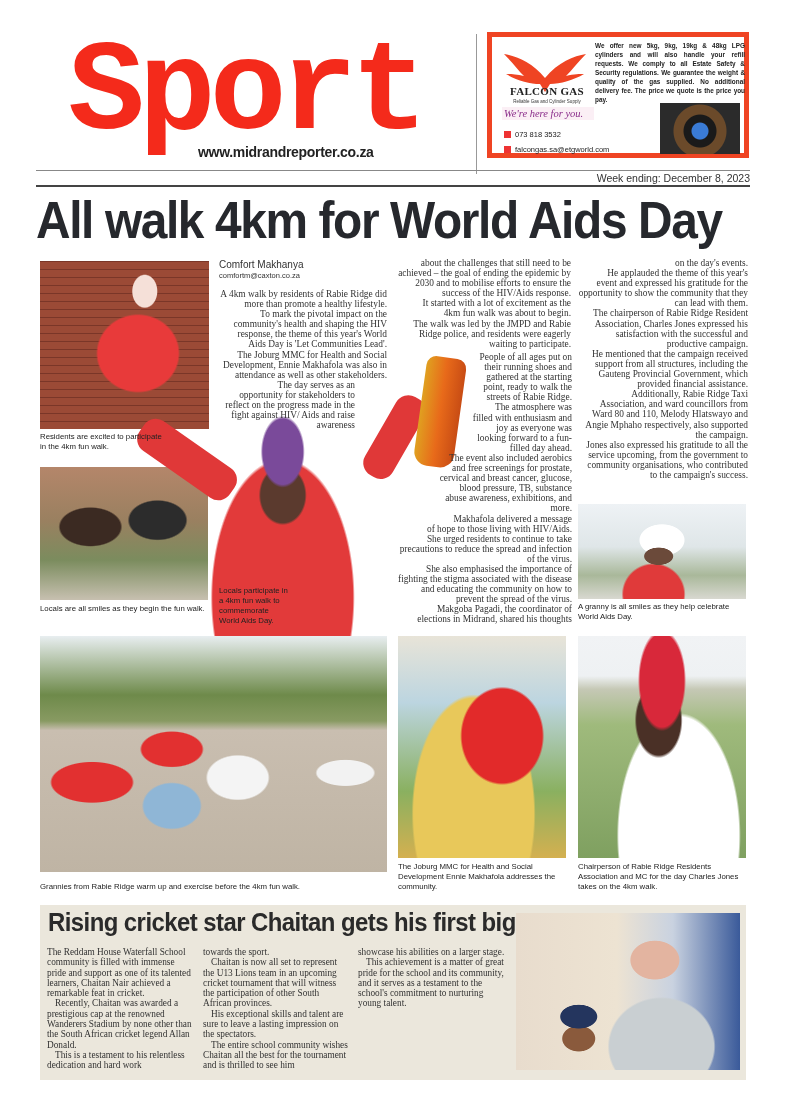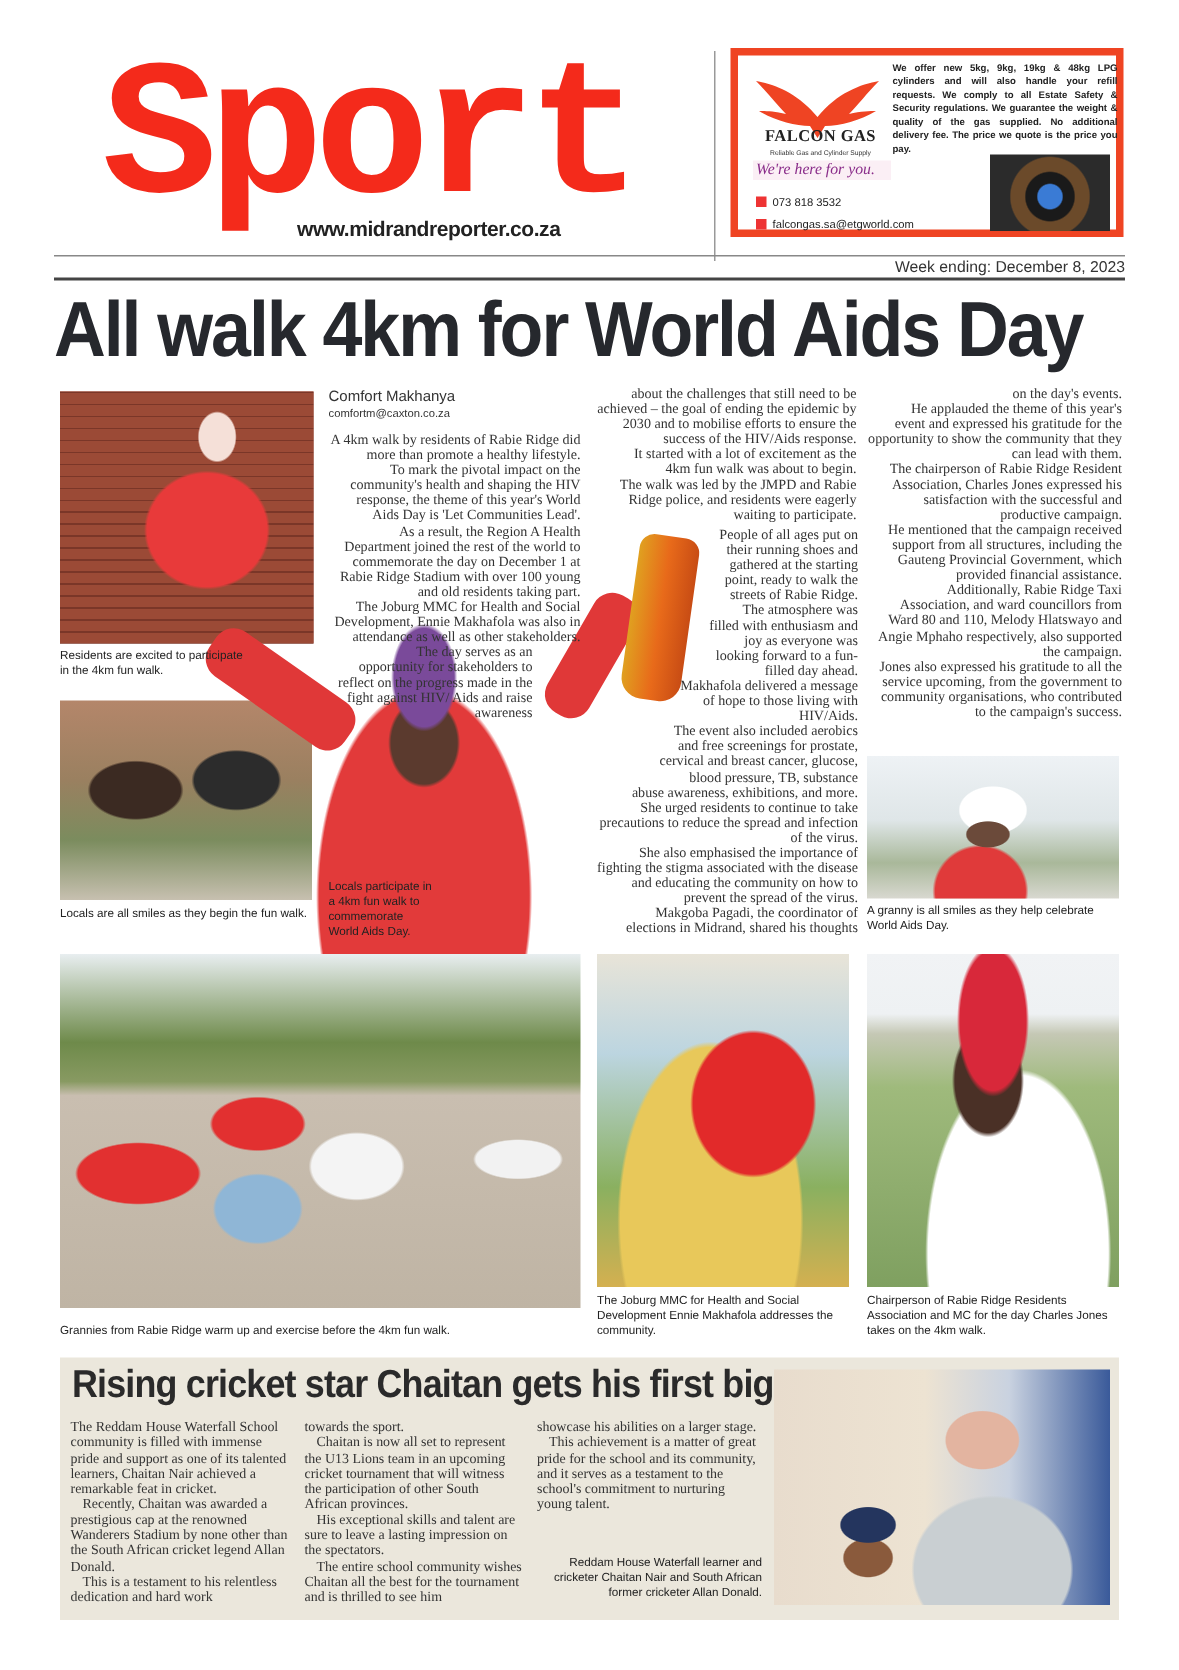--- a/index.html
+++ b/index.html
@@ -142,37 +142,36 @@
 <div class="photo ph-grannies"></div>
 <div class="photo ph-mmc"></div>
 <div class="photo ph-charles"></div>
 
 <div class="byline-name">Comfort Makhanya</div>
 <div class="byline-email">comfortm@caxton.co.za</div>
 
 <div class="col-text" style="left:219px; top:289px; width:168px;">
   <p class="first">A 4km walk by residents of Rabie Ridge did more than promote a healthy lifestyle.</p>
   <p>To mark the pivotal impact on the community's health and shaping the HIV response, the theme of this year's World Aids Day is 'Let Communities Lead'.</p>
-  <p>As a result, the Region A Health Department joined the rest of the world to commemorate the day on December 1 at Rabie Ridge Stadium with over 100 young and old residents taking part.</p>
   <p>The Joburg MMC for Health and Social Development, Ennie Makhafola was also in attendance as well as other stakeholders.</p>
   <p style="width:130px; margin-left:6px;">The day serves as an opportunity for stakeholders to reflect on the progress made in the fight against HIV/ Aids and raise awareness</p>
 </div>
 
 <div class="col-text" style="left:397px; top:258px; width:174px;">
   <p class="first">about the challenges that still need to be achieved – the goal of ending the epidemic by 2030 and to mobilise efforts to ensure the success of the HIV/Aids response.</p>
   <p>It started with a lot of excitement as the 4km fun walk was about to begin.</p>
   <p>The walk was led by the JMPD and Rabie Ridge police, and residents were eagerly waiting to participate.</p>
 </div>
 <div class="col-text" style="left:398px; top:352px; width:174px; padding-left:0;">
   <div style="float:left; width:70px; height:96px; shape-outside: polygon(0 0, 100% 0, 100% 100%, 0 100%);"></div>
   <div style="float:left; clear:left; width:40px; height:70px;"></div>
   <p>People of all ages put on their running shoes and gathered at the starting point, ready to walk the streets of Rabie Ridge.</p>
   <p>The atmosphere was filled with enthusiasm and joy as everyone was looking forward to a fun-filled day ahead.</p>
+  <p>The event also included aerobics and free screenings for prostate, cervical and breast cancer, glucose, blood pressure, TB, substance abuse awareness, exhibitions, and more.</p>
   <p>Makhafola delivered a message of hope to those living with HIV/Aids.</p>
-  <p>The event also included aerobics and free screenings for prostate, cervical and breast cancer, glucose, blood pressure, TB, substance abuse awareness, exhibitions, and more.</p>
   <p>She urged residents to continue to take precautions to reduce the spread and infection of the virus.</p>
   <p>She also emphasised the importance of fighting the stigma associated with the disease and educating the community on how to prevent the spread of the virus.</p>
   <p>Makgoba Pagadi, the coordinator of elections in Midrand, shared his thoughts</p>
 </div>
 
 <div class="col-text" style="left:578px; top:258px; width:170px;">
   <p class="first">on the day's events.</p>
   <p>He applauded the theme of this year's event and expressed his gratitude for the opportunity to show the community that they can lead with them.</p>
   <p>The chairperson of Rabie Ridge Resident Association, Charles Jones expressed his satisfaction with the successful and productive campaign.</p>
   <p>He mentioned that the campaign received support from all structures, including the Gauteng Provincial Government, which provided financial assistance.</p>
@@ -198,15 +197,14 @@
   <div class="cricket-col" style="left:163px;">
     <p class="first">towards the sport.</p>
     <p>Chaitan is now all set to represent the U13 Lions team in an upcoming cricket tournament that will witness the participation of other South African provinces.</p>
     <p>His exceptional skills and talent are sure to leave a lasting impression on the spectators.</p>
     <p>The entire school community wishes Chaitan all the best for the tournament and is thrilled to see him</p>
   </div>
   <div class="cricket-col" style="left:318px; width:150px;">
     <p class="first">showcase his abilities on a larger stage.</p>
     <p>This achievement is a matter of great pride for the school and its community, and it serves as a testament to the school's commitment to nurturing young talent.</p>
   </div>
-  <div class="cricket-caption">Reddam House Waterfall learner and cricketer Chaitan Nair and South African former cricketer Allan Donald.</div>
 </div>
 <div class="photo ph-cricket"></div>
 
 </body></html>

